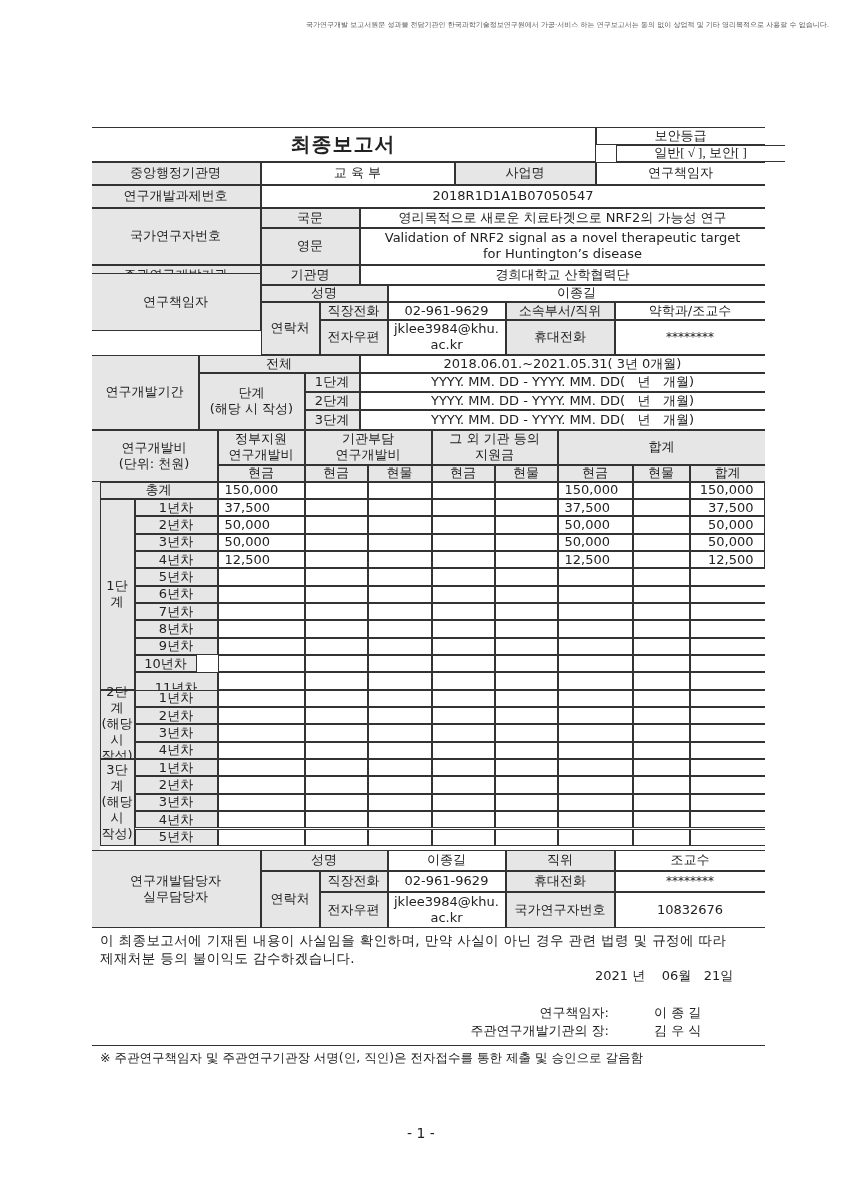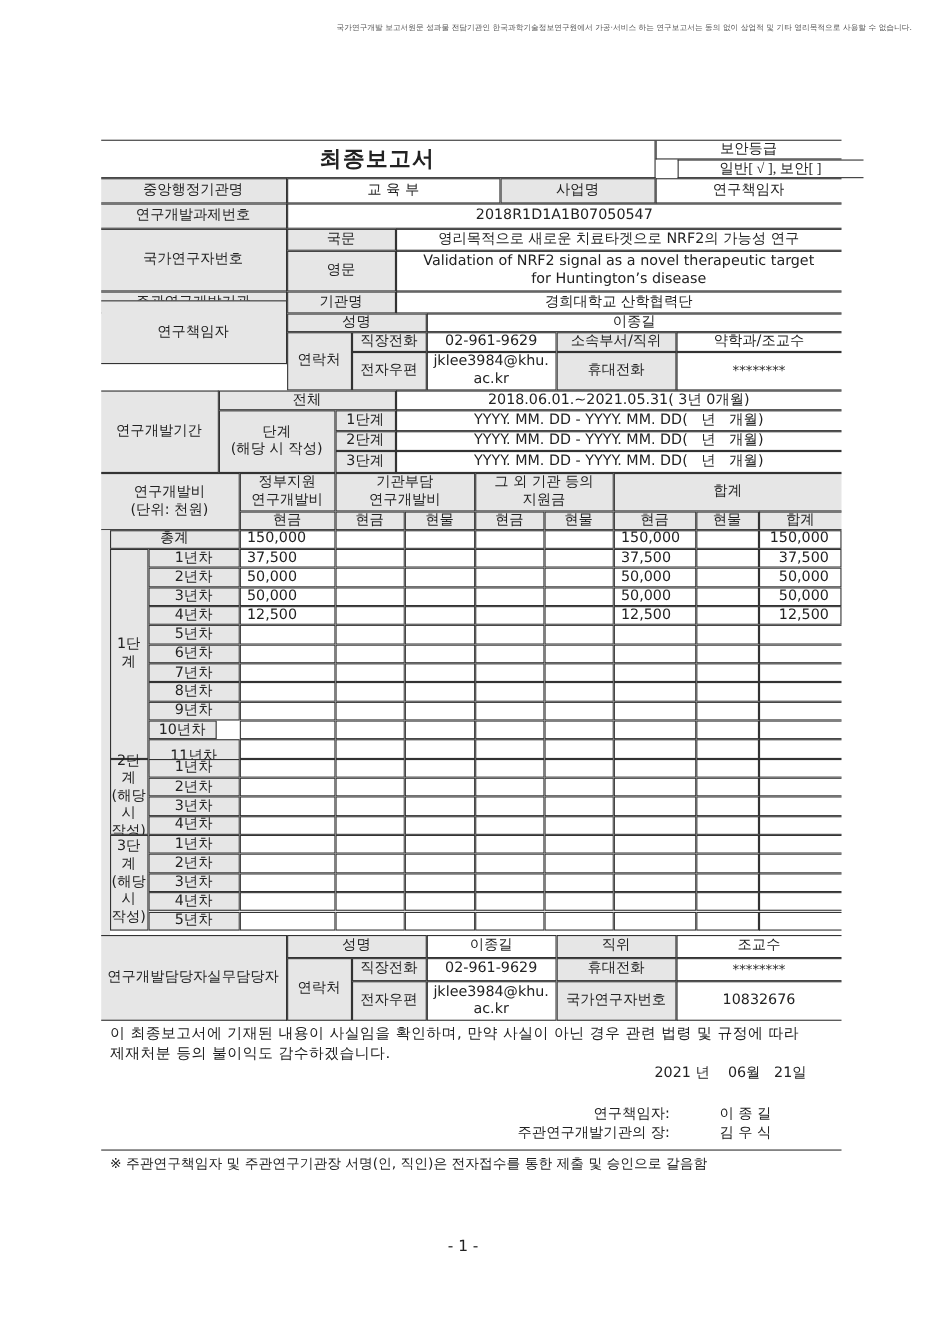--- a/index.html
+++ b/index.html
@@ -307,21 +307,21 @@
     <div class="c w" style="left: 218px; top: 829px; width: 87px; height: 17.35px; justify-content: flex-start; padding-left: 6px;"></div>
     <div class="c w" style="left: 305px; top: 829px; width: 63px; height: 17.35px; justify-content: flex-start; padding-left: 6px;"></div>
     <div class="c w" style="left: 368px; top: 829px; width: 64px; height: 17.35px; justify-content: flex-start; padding-left: 6px;"></div>
     <div class="c w" style="left: 432px; top: 829px; width: 63px; height: 17.35px; justify-content: flex-start; padding-left: 6px;"></div>
     <div class="c w" style="left: 495px; top: 829px; width: 63px; height: 17.35px; justify-content: flex-start; padding-left: 6px;"></div>
     <div class="c w" style="left: 558px; top: 829px; width: 75px; height: 17.35px; justify-content: flex-start; padding-left: 6px;"></div>
     <div class="c w" style="left: 633px; top: 829px; width: 57px; height: 17.35px; justify-content: flex-start; padding-left: 6px;"></div>
     <div class="c w" style="left: 690px; top: 829px; width: 75px; height: 17.35px; justify-content: flex-end; padding-right: 10px; border-right: none;"></div>
   </div>
 
-<div class="c g" style="left:92px;top:850px;width:169px;height:78px;border-left:none;flex-direction:row;">
+<div class="c g" style="left:92px;top:850px;width:169px;height:78px;border-left:none;flex-direction:column;">
   <span>연구개발담당자</span>
   <span>실무담당자</span>
 </div>
 <div class="c g" style="left:261px;top:850px;width:127px;height:21px;">성명</div>
 <div class="c" style="left:388px;top:850px;width:118px;height:21px;">이종길</div>
 <div class="c g" style="left:506px;top:850px;width:109px;height:21px;">직위</div>
 <div class="c" style="left:615px;top:850px;width:150px;height:21px;border-right:none;">조교수</div>
 <div class="c g" style="left:261px;top:871px;width:59px;height:57px;">연락처</div>
 <div class="c g" style="left:320px;top:871px;width:68px;height:21px;">직장전화</div>
 <div class="c" style="left:388px;top:871px;width:118px;height:21px;">02-961-9629</div>

